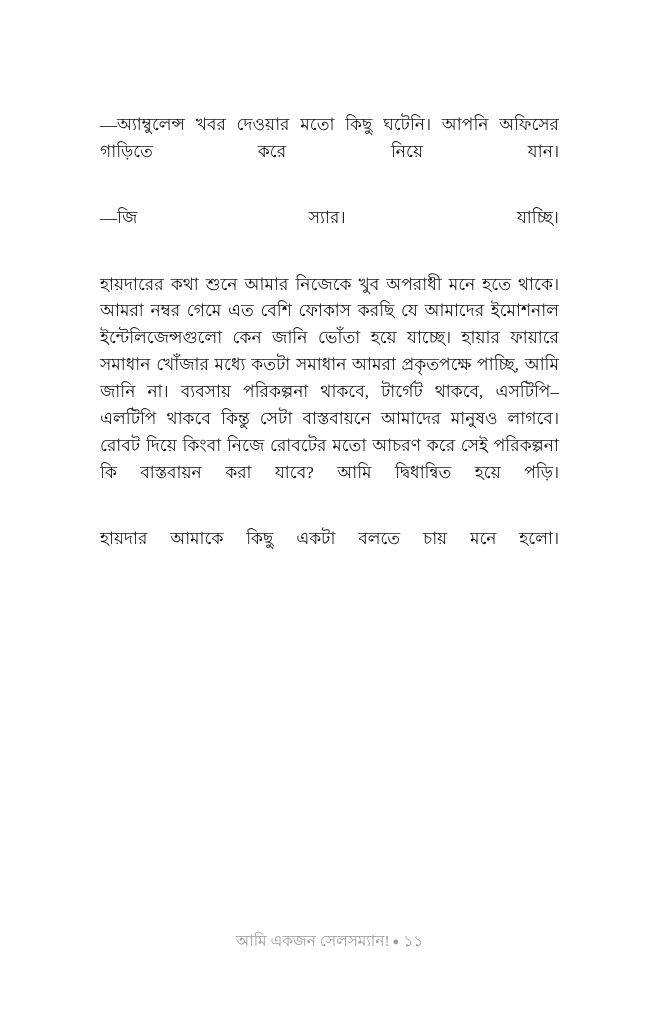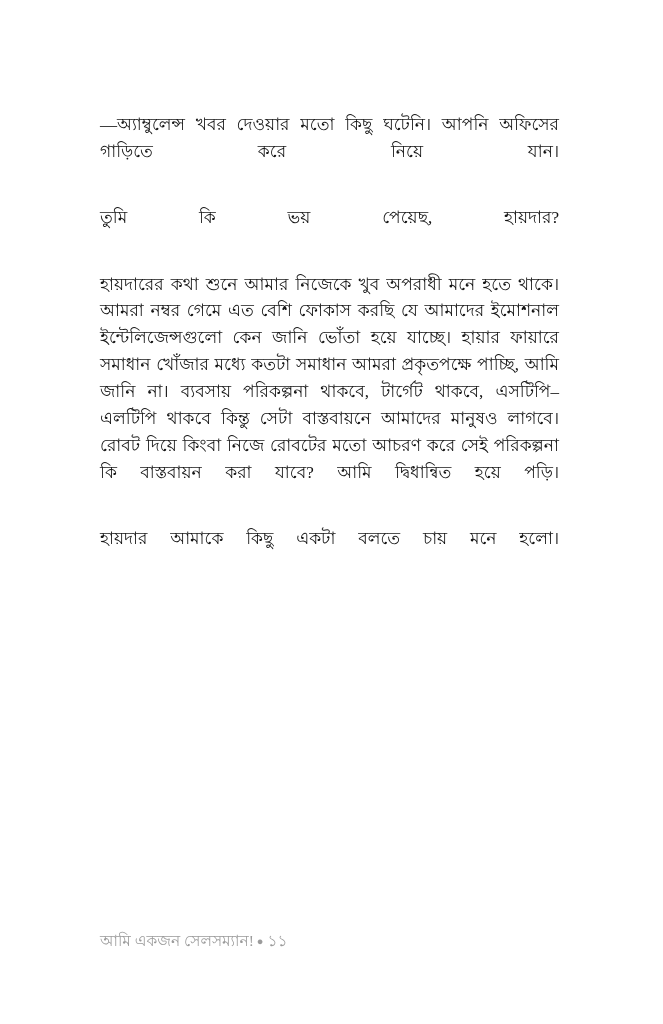--- a/index.html
+++ b/index.html
@@ -48,21 +48,21 @@
     content: "";
     display: inline-block;
     width: 100%;
     height: 0;
   }
   .footer {
     position: absolute;
     left: 100px;
     top: 930px;
     width: 459px;
-    text-align: left;
+    text-align: center;
     font-size: 15.4px;
     line-height: 22px;
     color: #9b9b9b;
     white-space: nowrap;
   }
   .footer .sep {
     display: inline-block;
     margin: 0 4px 0 3px;
     vertical-align: 0.12em;
     font-size: 11px;
@@ -72,21 +72,21 @@
     color: #9b9b9b;
   }
 </style>
 </head>
 <body>
 
 <div class="page">
 
   <div class="text-column">
     <p class="para">—অ্যাম্বুলেন্স খবর দেওয়ার মতো কিছু ঘটেনি। আপনি অফিসের গাড়িতে করে নিয়ে যান।</p>
-    <p class="para">তুমি কি ভয় পেয়েছ, হায়দার?</p>
+    <p class="para">—জি স্যার। যাচ্ছি।</p>
     <p class="para">হায়দারের কথা শুনে আমার নিজেকে খুব অপরাধী মনে হতে থাকে। আমরা নম্বর গেমে এত বেশি ফোকাস করছি যে আমাদের ইমোশনাল ইন্টেলিজেন্সগুলো কেন জানি ভোঁতা হয়ে যাচ্ছে। হায়ার ফায়ারে সমাধান খোঁজার মধ্যে কতটা সমাধান আমরা প্রকৃতপক্ষে পাচ্ছি, আমি জানি না। ব্যবসায় পরিকল্পনা থাকবে, টার্গেট থাকবে, এসটিপি–এলটিপি থাকবে কিন্তু সেটা বাস্তবায়নে আমাদের মানুষও লাগবে। রোবট দিয়ে কিংবা নিজে রোবটের মতো আচরণ করে সেই পরিকল্পনা কি বাস্তবায়ন করা যাবে? আমি দ্বিধান্বিত হয়ে পড়ি।</p>
     <p class="para">হায়দার আমাকে কিছু একটা বলতে চায় মনে হলো।</p>
 
   </div>
 
   <div class="footer">
     <span>আমি একজন সেলসম্যান!</span><span class="sep">●</span><span class="pagenum">১১</span>
   </div>
 
 </div>

